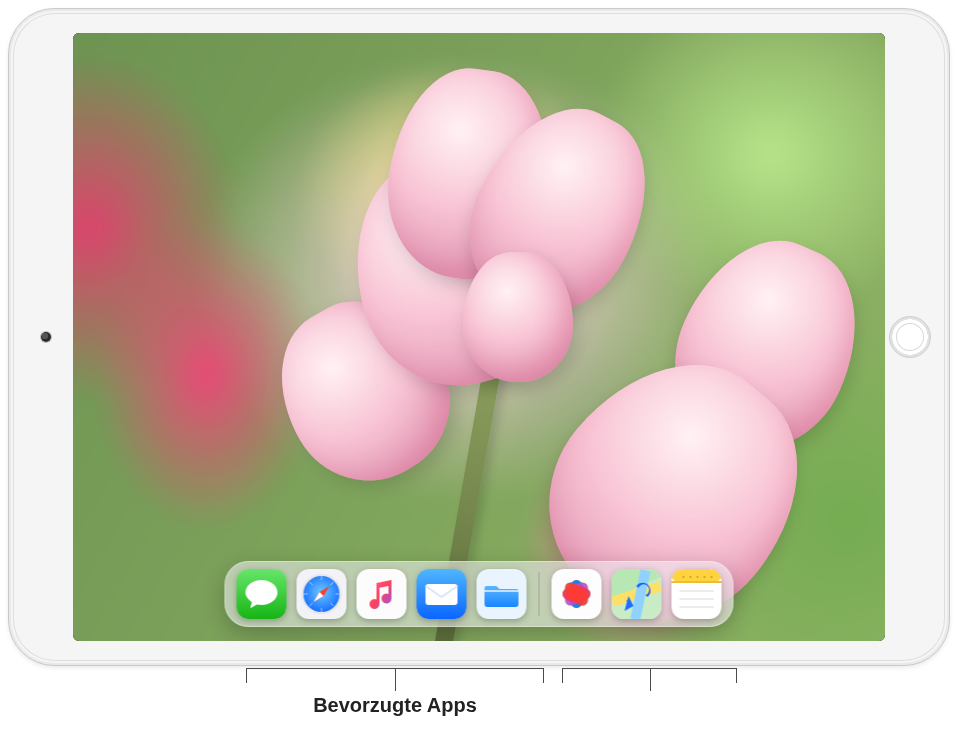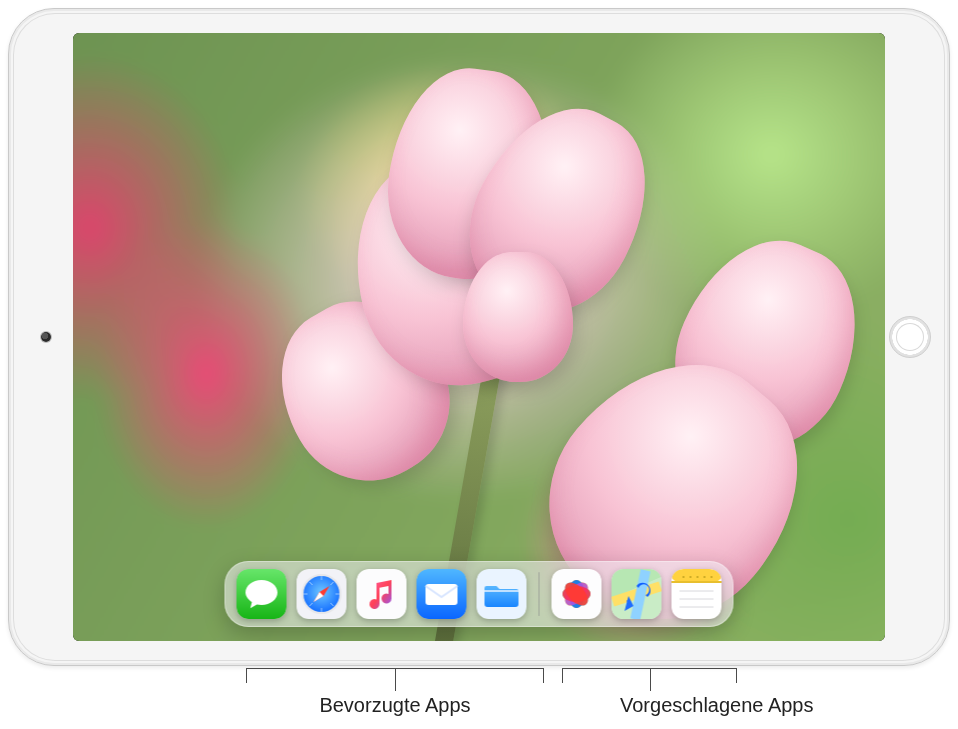--- a/index.html
+++ b/index.html
@@ -105,21 +105,21 @@
   .app {
     width:50px; height:50px; border-radius:12px;
     position:relative; overflow:hidden;
     box-shadow: 0 2px 6px rgba(0,0,0,.25);
     cursor:pointer;
     display:flex; align-items:center; justify-content:center;
   }
   .app svg { width: 100%; height: 100%; display:block; }
 
   
-  .callouts { position:absolute; left:0; right:0; top: 666px; height: 63px; }
+  .callouts { position:absolute; left:0; right:0; top: 666px; height: 63px; font-weight: bold; }
   .bracket { position:absolute; border-top: 1px solid #4a4a4a; height: 16px; }
   .bracket::before, .bracket::after {
     content:""; position:absolute; top:0; width:1px; height:14px; background:#4a4a4a;
   }
   .bracket::before{ left:0; } .bracket::after{ right:0; }
   .bracket .stem { position:absolute; left:50%; top:0; width:1px; height:22px; background:#4a4a4a; }
   .callout-label { position:absolute; top:28px; font-size:20px; color:#222; white-space:nowrap; }
 </style>
 </head>
 <body>
@@ -289,15 +289,14 @@
   <div class="callouts">
 
     <div class="bracket" style="left:246px; width:298px; top:2px;">
       <div class="stem"></div>
     </div>
     <div class="callout-label" style="left:170px; text-align:center; width:450px;">Bevorzugte Apps</div>
 
     <div class="bracket" style="left:562px; width:175px; top:2px;">
       <div class="stem"></div>
     </div>
-    <div class="callout-label" style="left:620px;">Vorgeschlagene Apps</div>
   </div>
 </div>
 
 </body></html>

